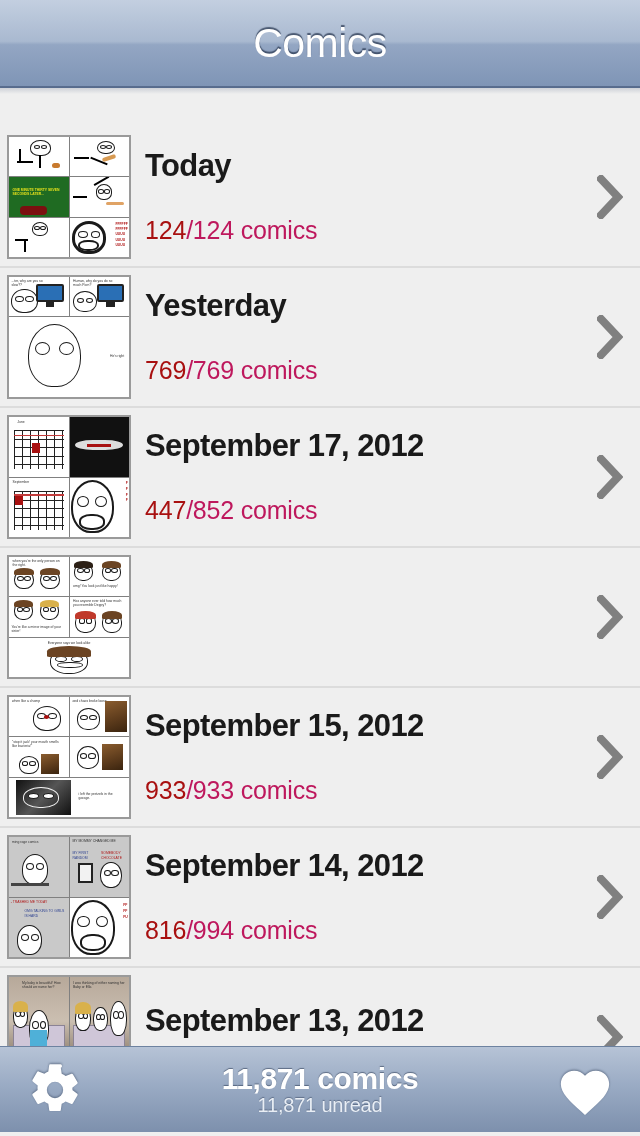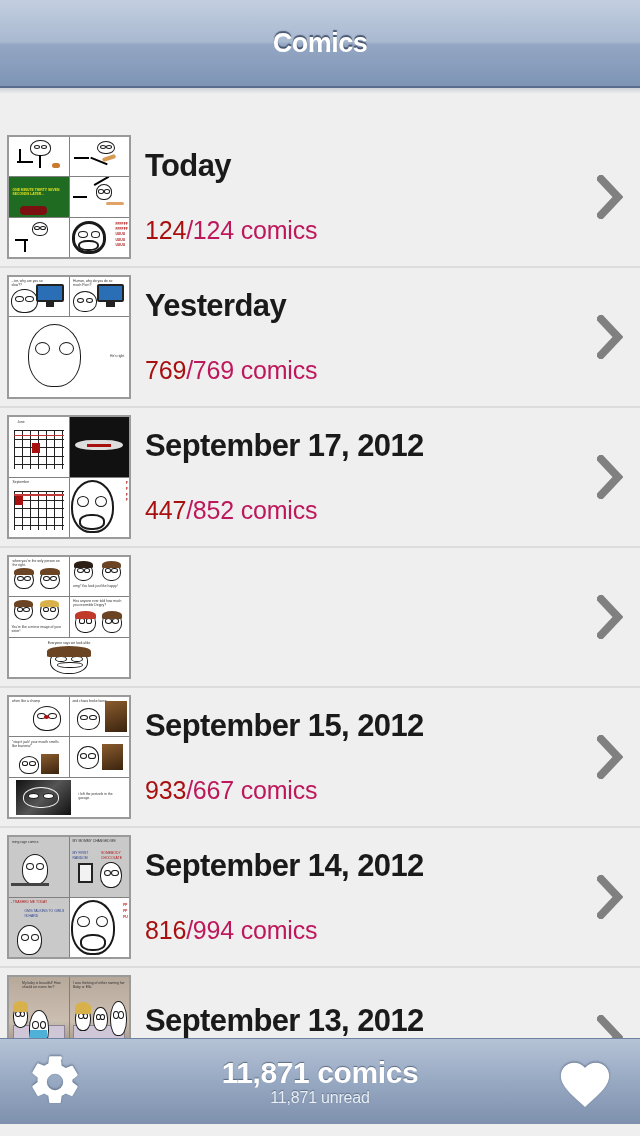--- a/index.html
+++ b/index.html
@@ -59,21 +59,21 @@
   }
 
   
   .navbar {
     position: relative; height: 88px; width: 100%;
     background: linear-gradient(to bottom, #c3cfe0 0%, #a9b9d0 48%, #93a6c3 52%, #7f95b6 100%);
     border-bottom: 2px solid #4e658a;
     display: flex; align-items: center; justify-content: center;
   }
   .nav-title {
-    color: #ffffff; font-size: 27px; font-weight: bold;
+    color: #ffffff; font-size: 41px; font-weight: normal;
     letter-spacing: -0.5px;
     text-shadow: 0 -2px 1px rgba(40,55,80,.75);
   }
   .nav-shadow {
     position: absolute; left: 0; right: 0; top: 100%; height: 8px;
     background: linear-gradient(to bottom, rgba(110,125,150,.35), rgba(110,125,150,0));
     pointer-events: none; z-index: 5;
   }
 
   
@@ -107,38 +107,38 @@
   .row-sub .unread { color: #a81010; }
   .row-sub .total  { color: #be185d; }
   .chevron {
     flex: 0 0 auto; width: 60px; height: 140px;
     display: flex; align-items: center; justify-content: center;
   }
   .chevron svg { display: block; }
 
   
   .toolbar {
-    position: absolute; left: 0; right: 0; bottom: 12px; height: 86px;
+    position: absolute; left: 0; right: 0; bottom: 4px; height: 86px;
     background: linear-gradient(to bottom, #b6c3d6 0%, #9aabc4 45%, #7d90ad 100%);
     border-top: 1px solid #6d82a0;
     display: flex; align-items: center; z-index: 10;
   }
   .tb-btn {
     width: 110px; height: 86px; display: flex;
     align-items: center; justify-content: center;
   }
   .tb-center {
     flex: 1 1 auto; text-align: center; line-height: 1.08;
   }
   .tb-main {
     color: #ffffff; font-size: 30px; font-weight: bold; letter-spacing: -0.4px;
     text-shadow: 0 -1px 1px rgba(45,60,85,.6);
   }
   .tb-sub {
-    color: #e9eef5; font-size: 16px; font-weight: normal; letter-spacing: -0.2px;
+    color: #e9eef5; font-size: 20px; font-weight: normal; letter-spacing: -0.2px;
     text-shadow: 0 -1px 1px rgba(45,60,85,.5);
   }
   .icon-white { filter: drop-shadow(0 -1px 1px rgba(45,60,85,.55)); }
 
   
   .grid6, .grid4, .grid3 { width: 100%; height: 100%; display: grid; gap: 1px; background: #808080; }
   .grid6 { grid-template-columns: 1fr 1fr; grid-template-rows: 1fr 1fr 1fr; }
   .grid4 { grid-template-columns: 1fr 1fr; grid-template-rows: 1fr 1fr; }
   .grid3 { grid-template-columns: 1fr 1fr; grid-template-rows: 1fr 1fr 1fr; }
   .pnl { background: #fff; position: relative; overflow: hidden; }
@@ -386,21 +386,21 @@
           </div>
           <div class="pnl span2">
             <div class="streak" style="left:6%;top:6%;width:46%;height:88%;background:linear-gradient(135deg,#111 0%,#555 50%,#111 100%)"></div>
             <div class="face" style="left:12%;top:24%;width:30%;height:52%;border-color:#eee;background:transparent"></div>
             <div class="ttext" style="left:58%;top:36%;width:38%">i left the pretzels in the garage.</div>
           </div>
         </div>
       </div>
       <div class="row-text">
         <div class="row-title">September 15, 2012</div>
-        <div class="row-sub"><span class="unread">933</span><span class="total">/667 comics</span></div>
+        <div class="row-sub"><span class="unread">933</span><span class="total">/933 comics</span></div>
       </div>
       <div class="chevron">
         <svg width="26" height="44" viewBox="0 0 26 44">
             <polyline points="4,4 21,22 4,40" fill="none" stroke="#808080" stroke-width="8" stroke-linecap="square"></polyline>
           </svg>
       </div>
     </div>
 
     <div class="row">
       <div class="thumb-wrap">

